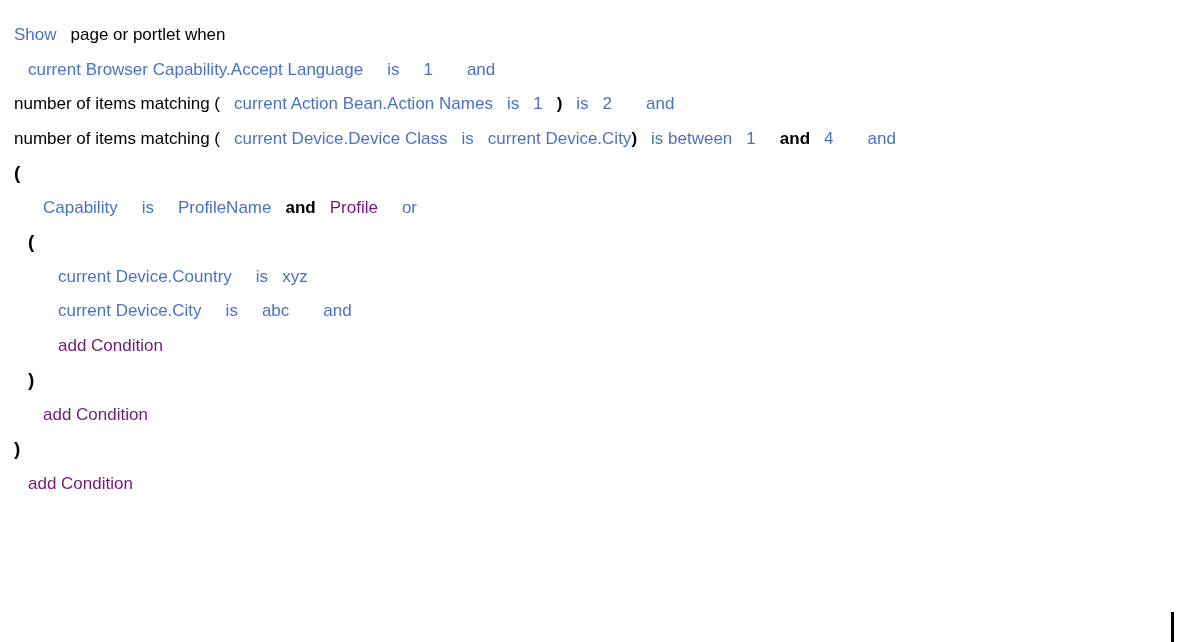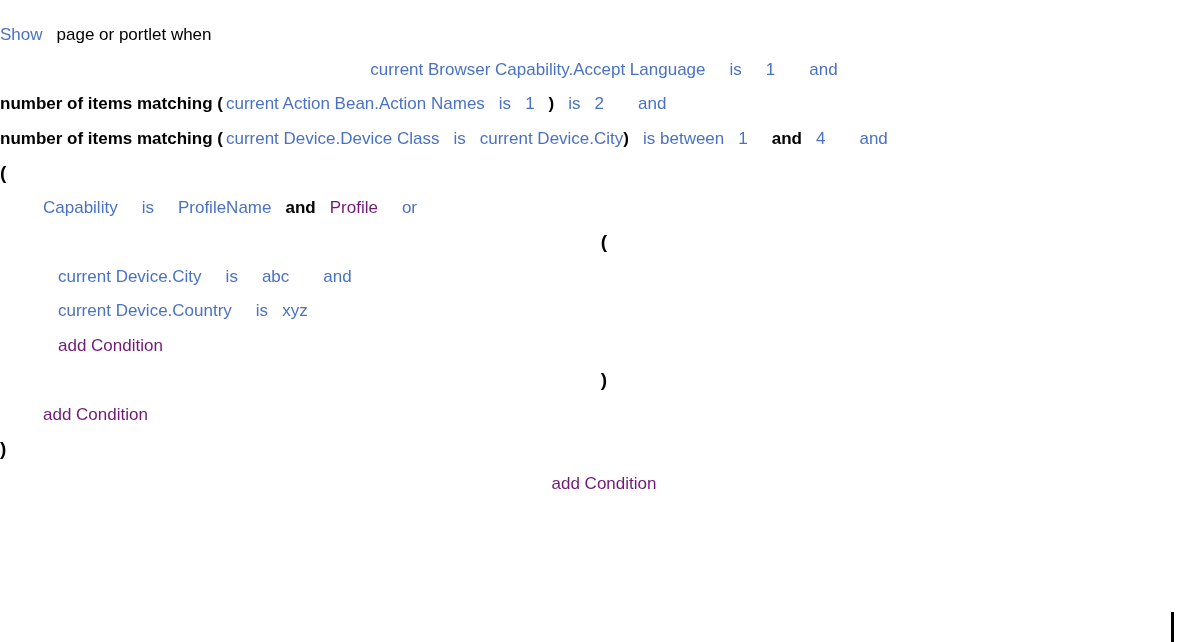--- a/index.html
+++ b/index.html
@@ -36,29 +36,29 @@
     vertical-align: baseline;
   }
   .tok-blue     { color: #4a72c4; }
   .tok-blue-op  { color: #4a72c4; }
   .tok-black    { color: #000000; }
   .tok-bold     { color: #000000; font-weight: bold; }
   .tok-magenta  { color: #701a75; }
   .tok-paren    { color: #000000; font-weight: bold; font-size: 19px; }
 
   
-  .ind-0 { }
-  .ind-1 { padding-left: 28px; text-align: center; }
+  .ind-0 { padding-left: 14px; }
+  .ind-1 { padding-left: 28px; }
   .ind-2 { padding-left: 43px; }
   .ind-3 { padding-left: 58px; }
   .sp-m  { margin-right: 14px; }
   .sp-l  { margin-right: 24px; }
   .sp-xl { margin-right: 34px; }
   .sp-0  { margin-right: 0; }
-  .sp-t  { margin-right: 3px; font-weight: bold; }
+  .sp-t  { margin-right: 14px; }
 
   .caret {
     position: absolute;
     left: 1171px;
     top: 612px;
     width: 3px;
     height: 30px;
     background: #000000;
   }
 </style>
@@ -92,25 +92,25 @@
 
   <div class="rule-line ind-2">
     <span class="tok tok-blue sp-l">Capability</span><span class="tok tok-blue-op sp-l">is</span><span class="tok tok-blue sp-m">ProfileName</span><span class="tok tok-bold sp-m">and</span><span class="tok tok-magenta sp-l">Profile</span><span class="tok tok-blue-op sp-0">or</span>
   </div>
 
   <div class="rule-line ind-1">
     <span class="tok tok-paren sp-0">(</span>
   </div>
 
   <div class="rule-line ind-3">
-    <span class="tok tok-blue sp-l">current Device.City</span><span class="tok tok-blue-op sp-l">is</span><span class="tok tok-blue sp-xl">abc</span><span class="tok tok-blue-op sp-0">and</span>
+    <span class="tok tok-blue sp-l">current Device.Country</span><span class="tok tok-blue-op sp-m">is</span><span class="tok tok-blue sp-0">xyz</span>
   </div>
 
   <div class="rule-line ind-3">
-    <span class="tok tok-blue sp-l">current Device.Country</span><span class="tok tok-blue-op sp-m">is</span><span class="tok tok-blue sp-0">xyz</span>
+    <span class="tok tok-blue sp-l">current Device.City</span><span class="tok tok-blue-op sp-l">is</span><span class="tok tok-blue sp-xl">abc</span><span class="tok tok-blue-op sp-0">and</span>
   </div>
 
   <div class="rule-line ind-3">
     <span class="tok tok-magenta sp-0">add Condition</span>
   </div>
 
   <div class="rule-line ind-1">
     <span class="tok tok-paren sp-0">)</span>
   </div>
 

